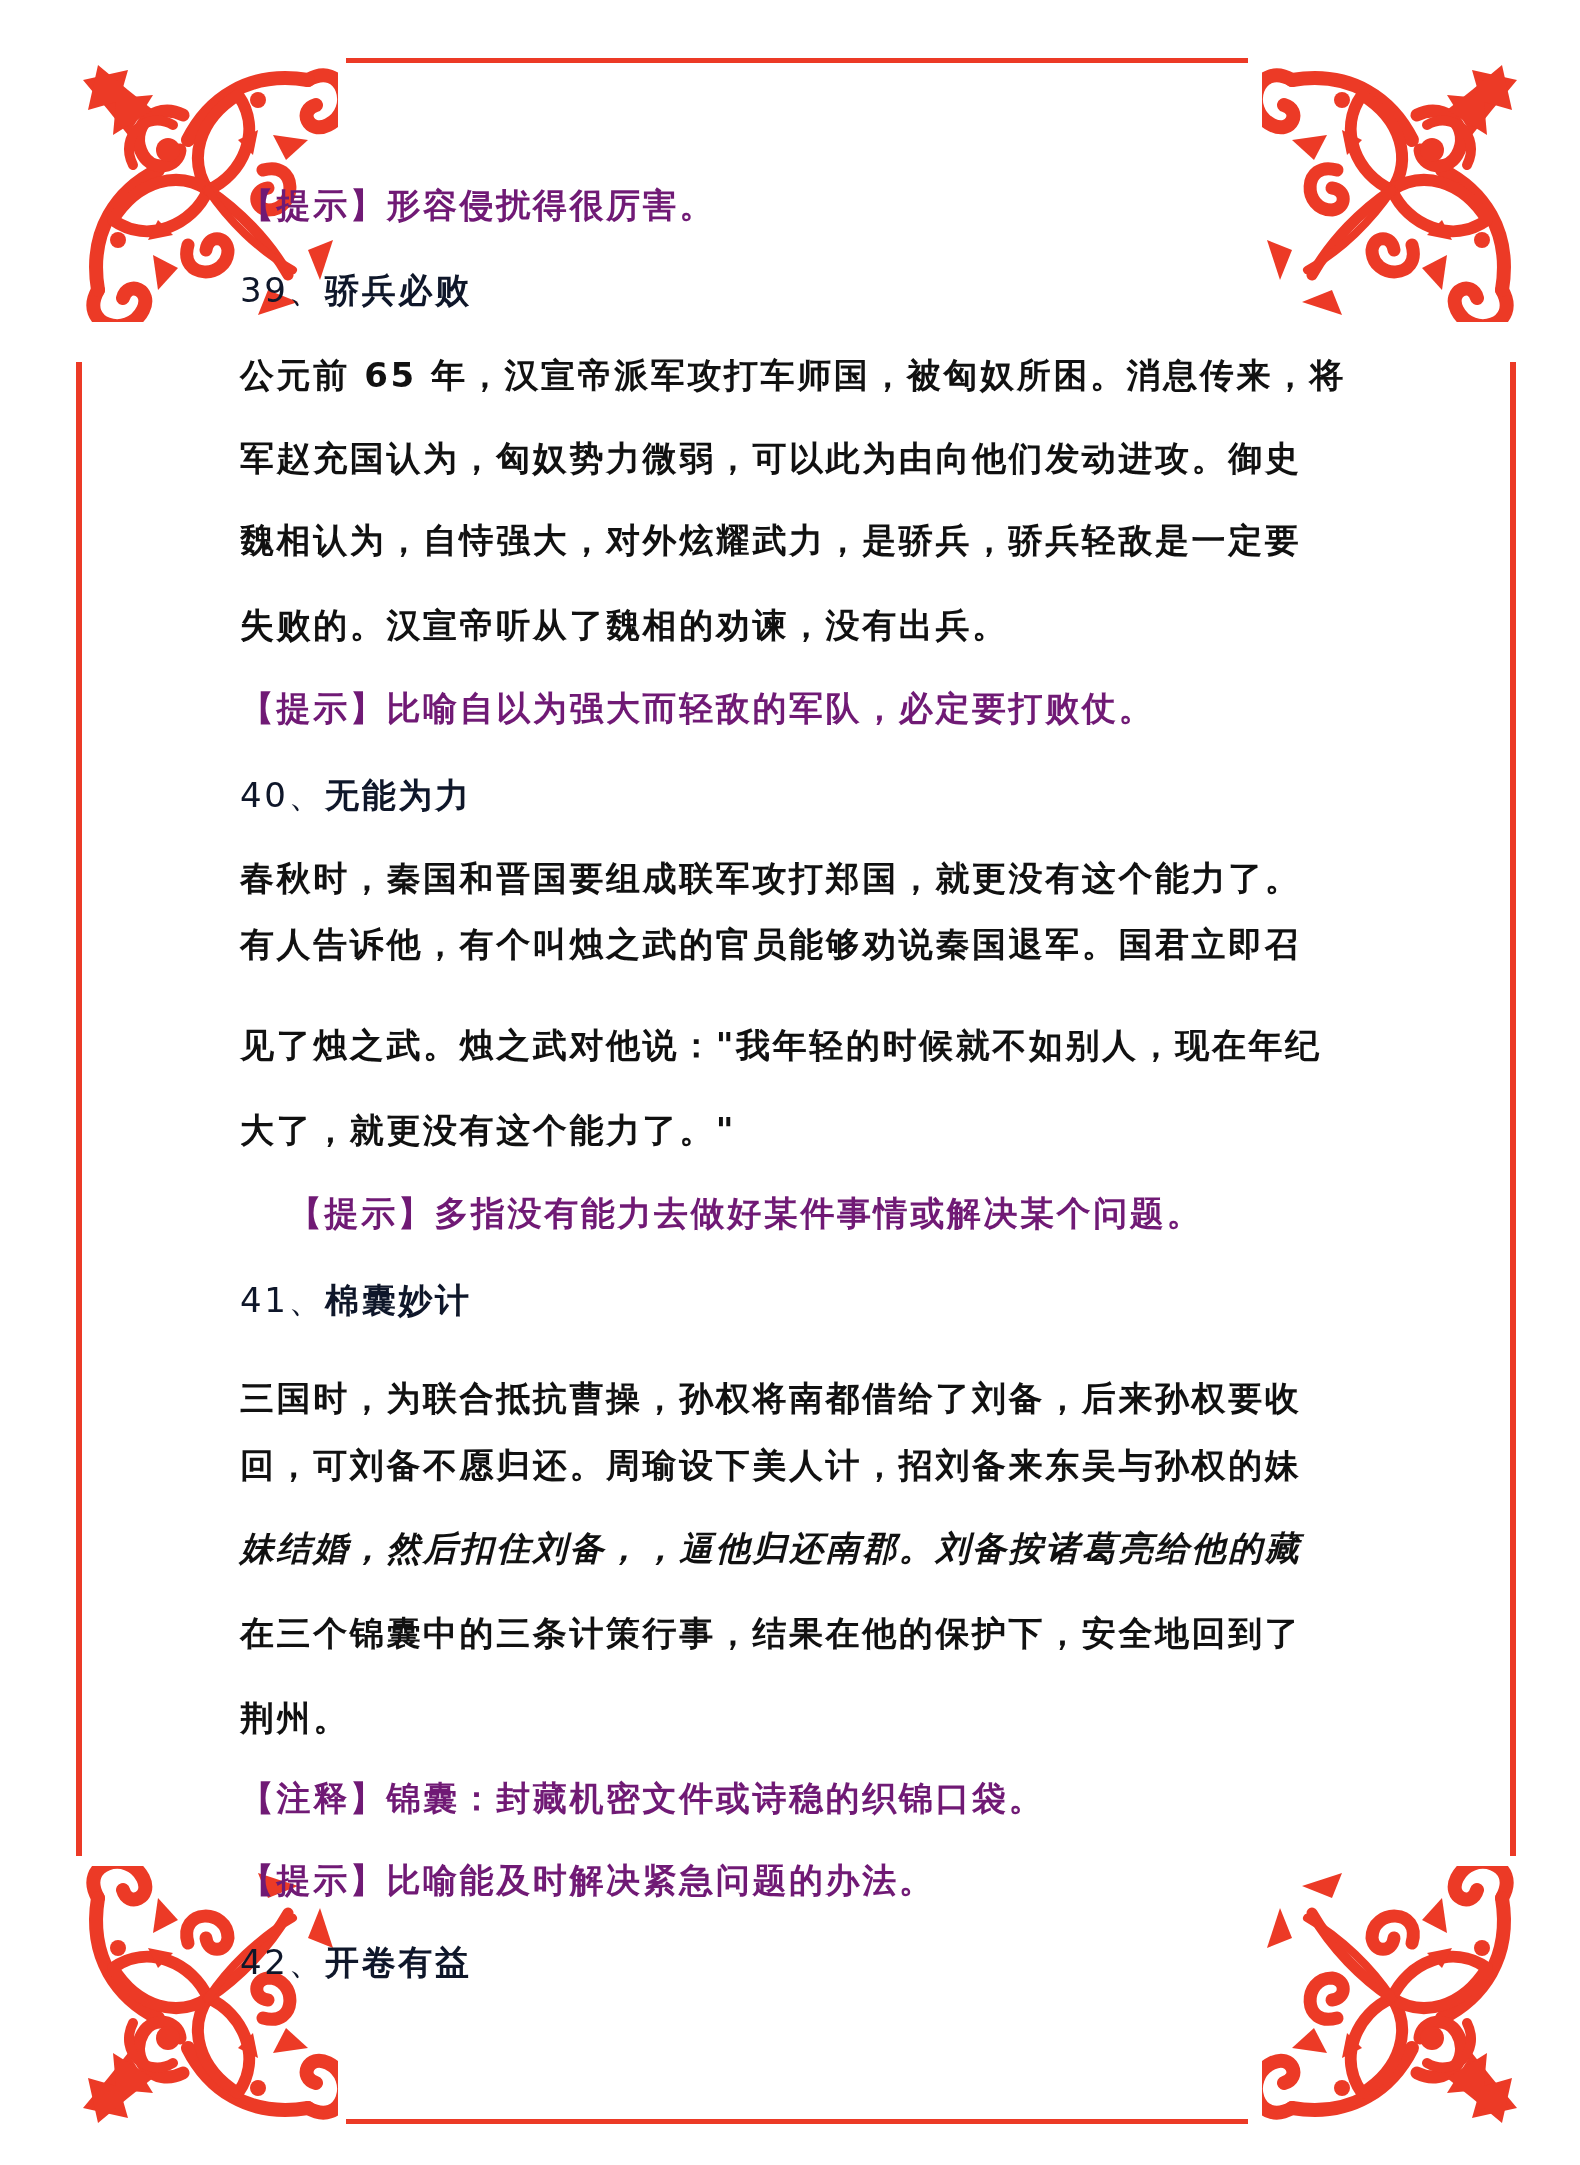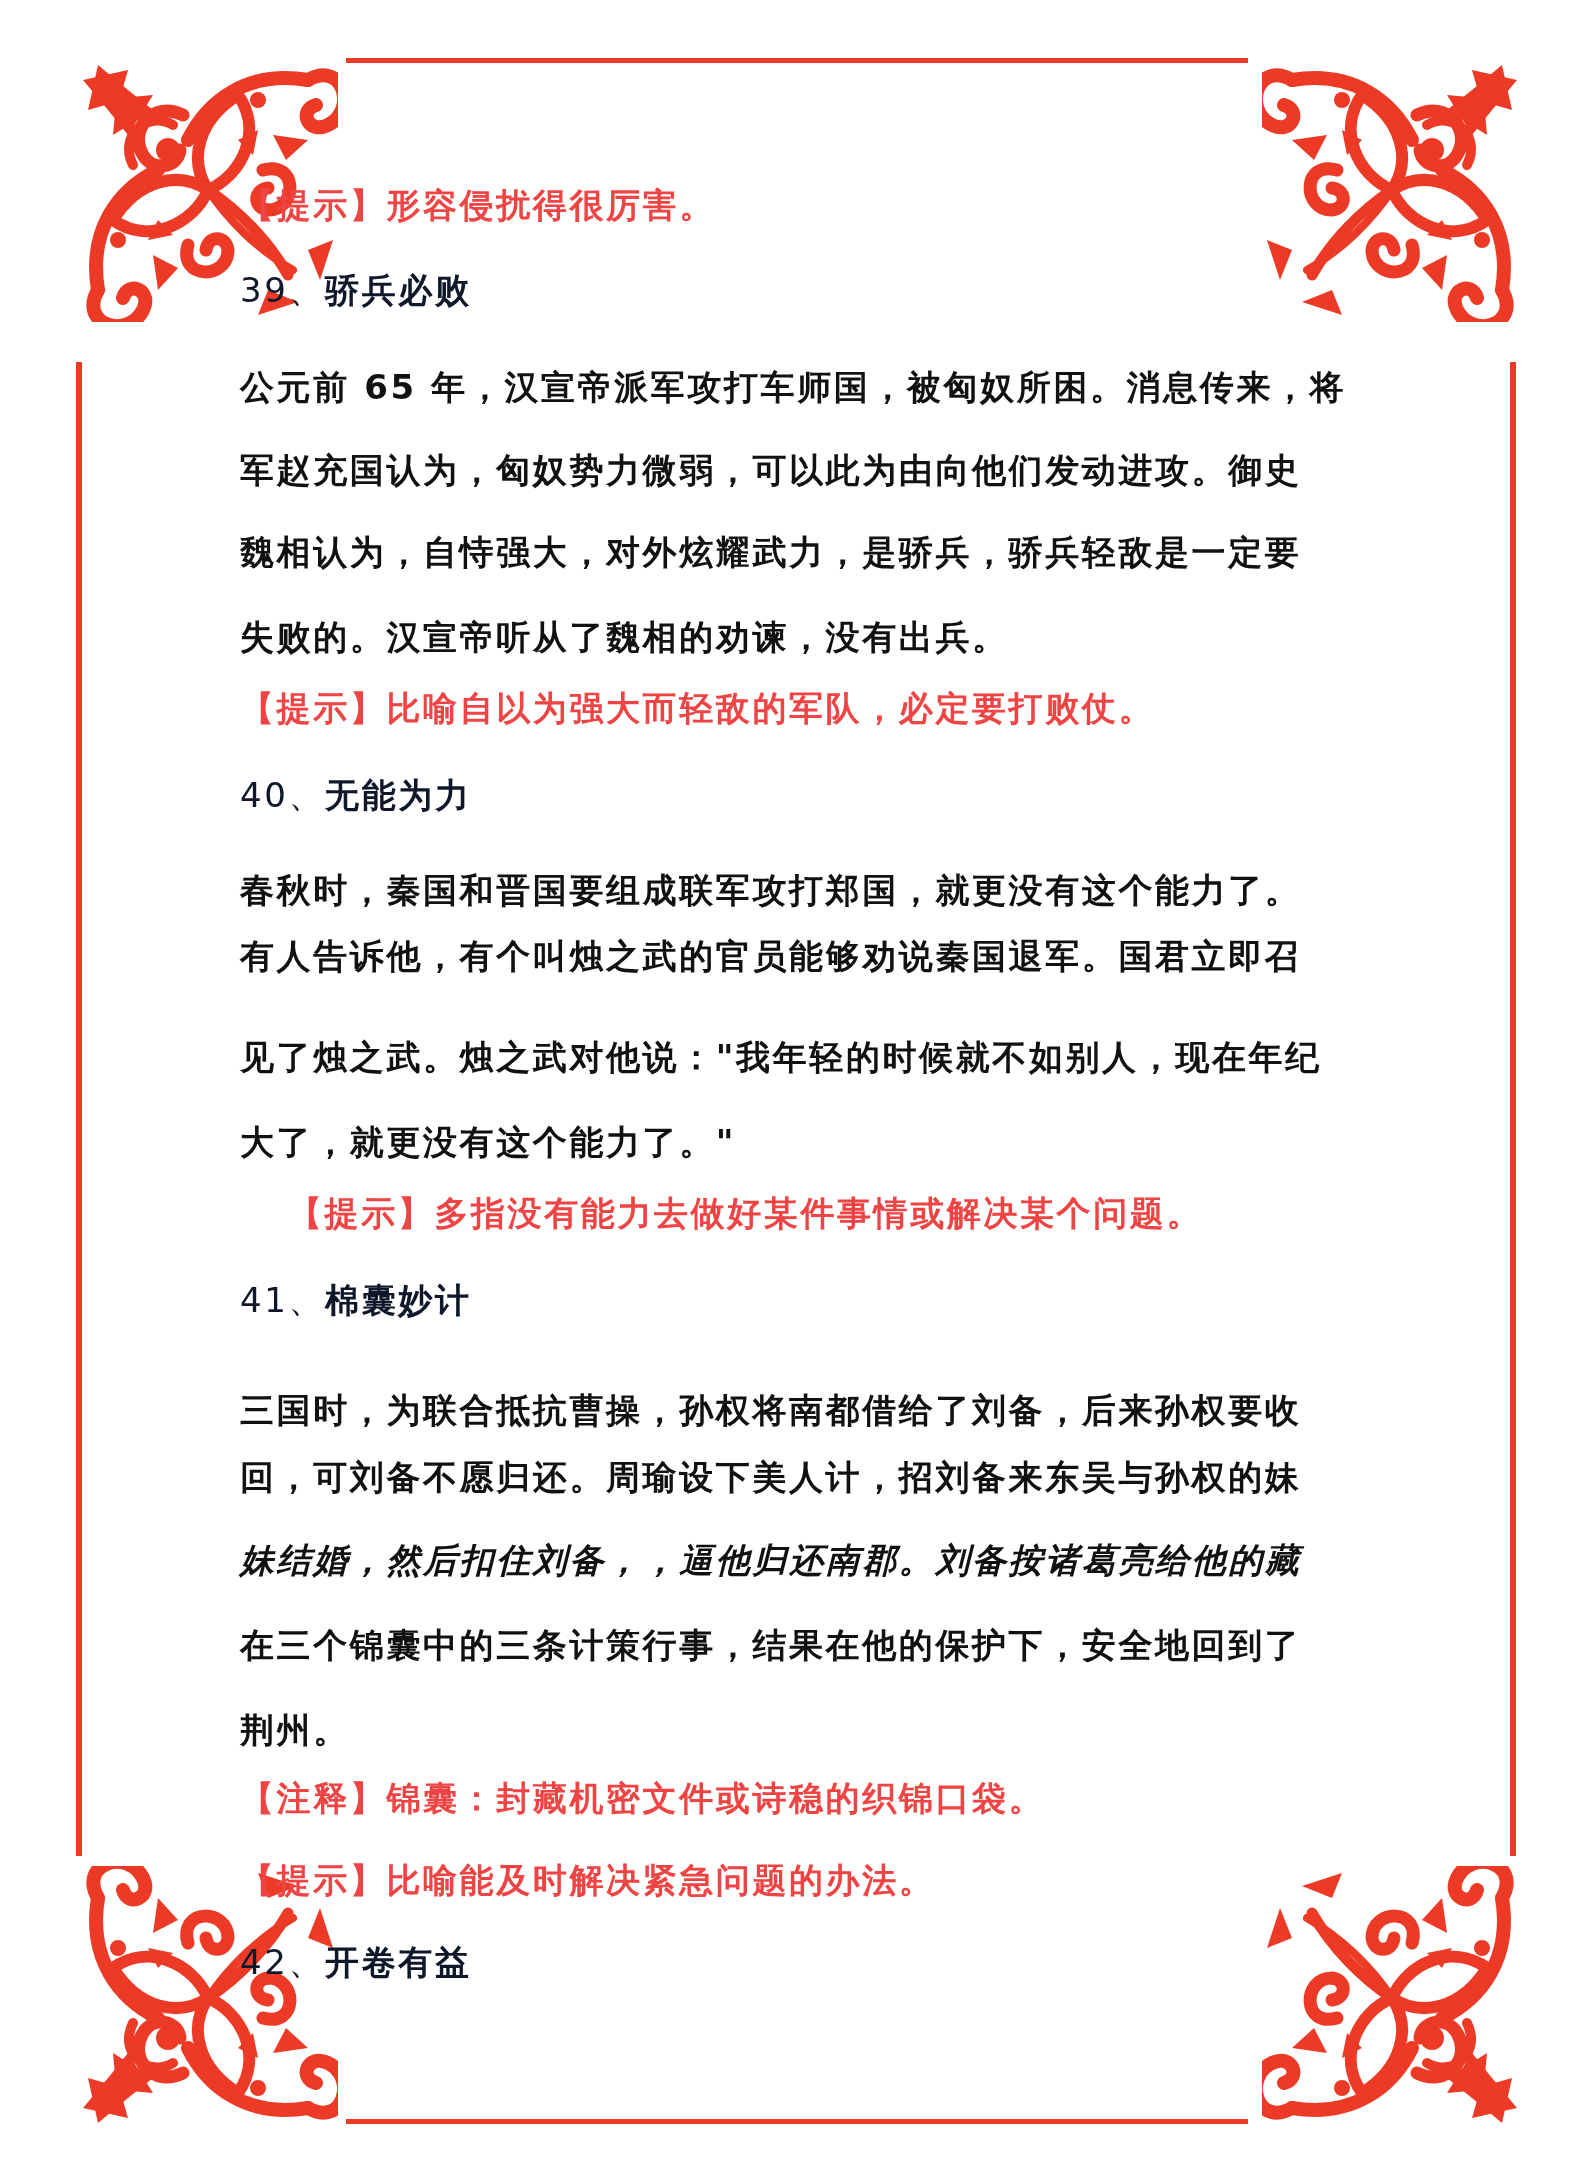--- a/index.html
+++ b/index.html
@@ -4,22 +4,22 @@
 <style>
   html, body { margin: 0; padding: 0; background: #ffffff; }
   body { width: 1580px; height: 2165px; position: relative; overflow: hidden;
          font-family: "DejaVu Sans", "Liberation Sans", sans-serif; }
   .frame-h { position: absolute; height: 5px; background: #ec3a26; }
   .frame-v { position: absolute; width: 6px; background: #ec3a26; }
   .ornament { position: absolute; width: 280px; height: 282px; }
   .ornament svg { width: 100%; height: 100%; display: block; }
   .line { position: absolute; left: 240px; white-space: nowrap; font-weight: bold;
           font-size: 34px; line-height: 44px; height: 44px; letter-spacing: 2.6px; }
-  .body-text { color: #111111; margin-top: 12px; }
-  .tip { color: #ef4444; }
+  .body-text { color: #111111; }
+  .tip { color: #701a75; }
   .heading { color: #0f172a; }
   .heading .num { font-weight: normal; }
 </style>
 </head>
 <body>
 
 <div class="frame-h" style="left:346px; top:58px; width:902px;"></div>
 <div class="frame-h" style="left:346px; top:2119px; width:902px;"></div>
 <div class="frame-v" style="left:76px; top:362px; height:1494px;"></div>
 <div class="frame-v" style="left:1510px; top:362px; height:1494px;"></div>

